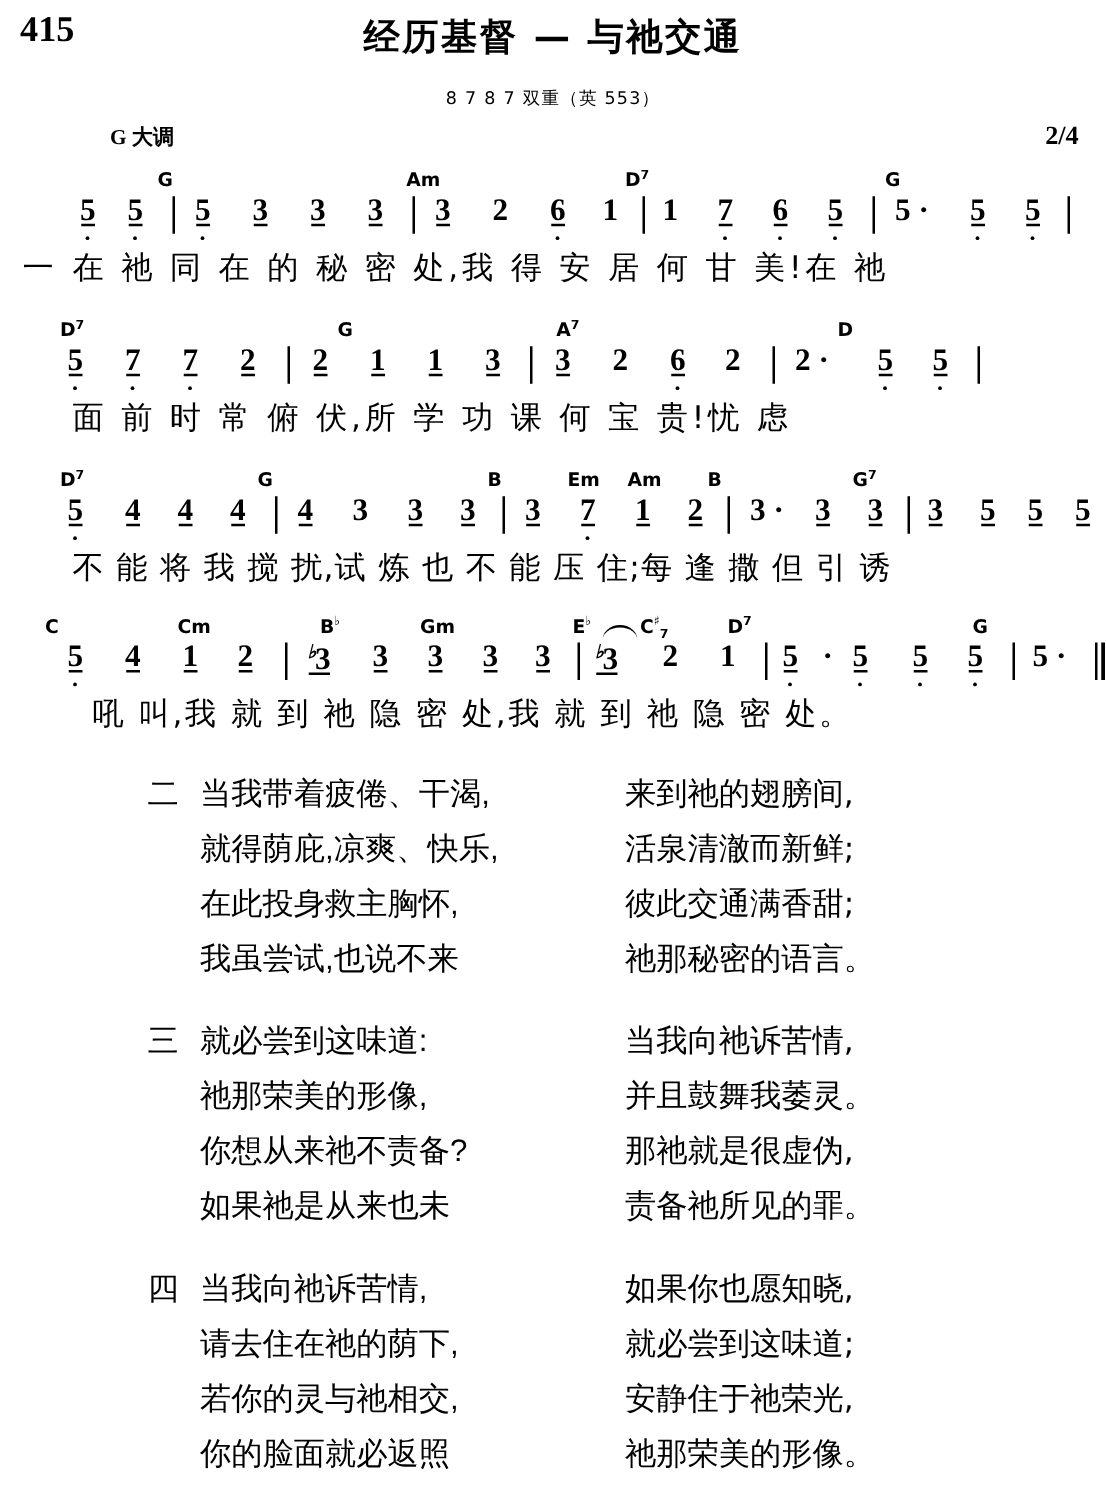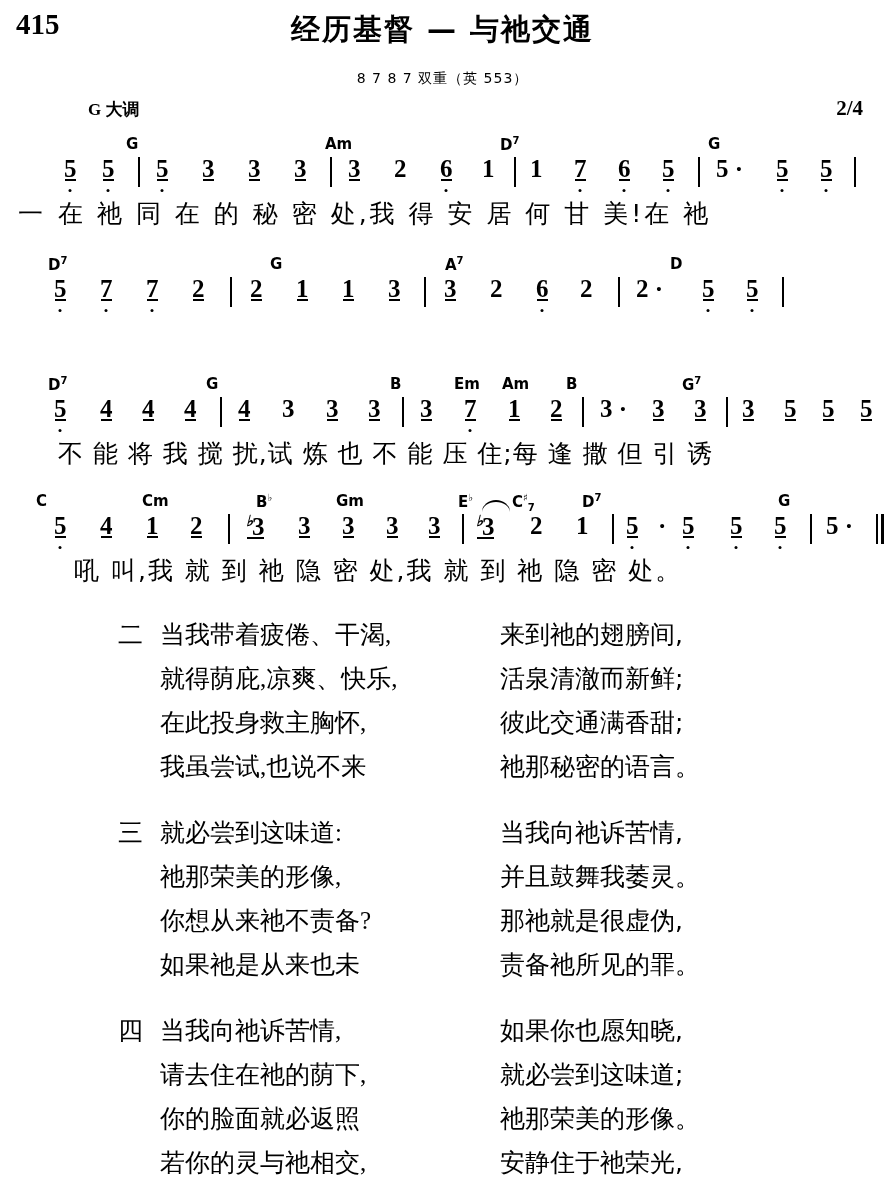--- a/index.html
+++ b/index.html
@@ -189,21 +189,21 @@
     position: relative;
   }
   .vline {
     position: relative;
     height: 44px;
   }
   .vcol-a {
     position: absolute;
     left: 160px;
     top: 0;
-    font-family: Liberation Serif, serif;
+    font-family: Liberation Sans, sans-serif;
     font-size: 25px;
     white-space: nowrap;
   }
   .vcol-b {
     position: absolute;
     left: 500px;
     top: 0;
     font-family: "DejaVu Sans", sans-serif;
     font-size: 25px;
     white-space: nowrap;
@@ -283,20 +283,23 @@
       <span class="barline" style="left:394px;"></span>
       <span class="note u1" style="left:414px;">3</span>
       <span class="note" style="left:460px;">2</span>
       <span class="note u1" style="left:506px;">6<i class="dotbelow"></i></span>
       <span class="note" style="left:550px;">2</span>
       <span class="barline" style="left:588px;"></span>
       <span class="note" style="left:606px;">2 ·</span>
       <span class="note u1" style="left:672px;">5<i class="dotbelow"></i></span>
       <span class="note u1" style="left:716px;">5<i class="dotbelow"></i></span>
       <span class="barline" style="left:752px;"></span>
+    </div>
+    <div class="lyricrow">
+      <span class="lyric" style="left:28px; letter-spacing:3px;">面 前 时 常 俯 伏,所 学 功 课 何 宝 贵!忧 虑</span>
     </div>
   </div>
 
   <div class="system" style="top:375px;">
     <div class="chordrow">
       <span class="chord" style="left:18px;">D<sup>7</sup></span>
       <span class="chord" style="left:176px;">G</span>
       <span class="chord" style="left:360px;">B</span>
       <span class="chord" style="left:424px;">Em</span>
       <span class="chord" style="left:472px;">Am</span>
@@ -430,24 +433,24 @@
       <div class="verse-lines">
         <div class="vline">
           <span class="vcol-a">当我向祂诉苦情,</span>
           <span class="vcol-b">如果你也愿知晓,</span>
         </div>
         <div class="vline">
           <span class="vcol-a">请去住在祂的荫下,</span>
           <span class="vcol-b">就必尝到这味道;</span>
         </div>
         <div class="vline">
+          <span class="vcol-a">若你的灵与祂相交,</span>
+          <span class="vcol-b">安静住于祂荣光,</span>
+        </div>
+        <div class="vline">
           <span class="vcol-a">你的脸面就必返照</span>
           <span class="vcol-b">祂那荣美的形像。</span>
         </div>
-        <div class="vline">
-          <span class="vcol-a">若你的灵与祂相交,</span>
-          <span class="vcol-b">安静住于祂荣光,</span>
-        </div>
       </div>
     </div>
 
   </div>
 </div>
 
 </body></html>

